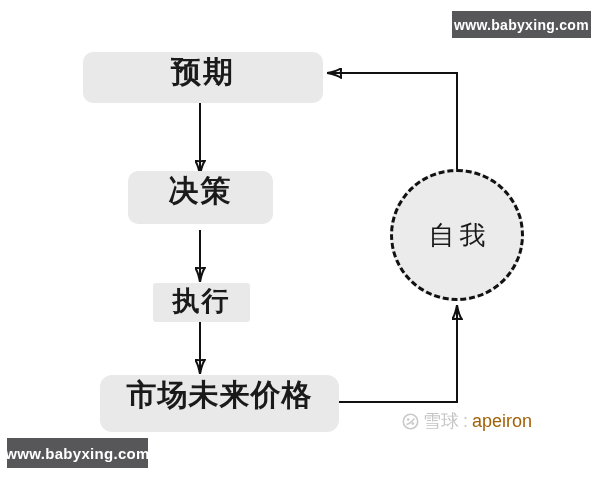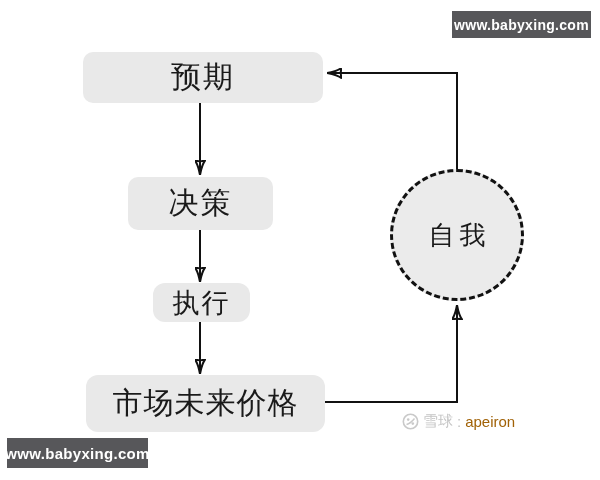--- a/index.html
+++ b/index.html
@@ -31,30 +31,31 @@
   }
   .wm-top-right { left: 452px; top: 11px;  width: 139px; height: 27px; }
   .wm-bottom-left { left: 7px; top: 438px; width: 141px; height: 30px; font-size: 15px; }
 
   
   .node {
     position: absolute;
     background: #e9e9e9;
     color: #1a1a1a;
     display: flex;
-    align-items: center;
+    align-items: flex-start;
     justify-content: center;
     border-radius: 10px;
     font-size: 30px;
     letter-spacing: 2px;
+    font-weight: bold;
   }
   .node-expectation { left: 83px;  top: 52px;  width: 240px; height: 51px; }
-  .node-decision    { left: 128px; top: 177px; width: 145px; height: 53px; }
-  .node-execution   { left: 153px; top: 283px; width: 97px;  height: 39px; font-size: 27px; border-radius: 12px; }
-  .node-market      { left: 86px;  top: 375px; width: 239px; height: 57px; border-radius: 12px; letter-spacing: 1px; }
+  .node-decision    { left: 128px; top: 171px; width: 145px; height: 53px; }
+  .node-execution   { left: 153px; top: 283px; width: 97px;  height: 39px; font-size: 27px; border-radius: 3px; }
+  .node-market      { left: 100px;  top: 375px; width: 239px; height: 57px; border-radius: 12px; letter-spacing: 1px; }
 
   
   .loop-circle {
     position: absolute;
     left: 390px; top: 169px;
     width: 134px; height: 132px;
     box-sizing: border-box;
     background: #ebebeb;
     border: 3px dashed #111111;
     border-radius: 50%;
@@ -84,21 +85,21 @@
 
   
   .brand {
     position: absolute;
     left: 402px; top: 410px;
     height: 22px;
     display: flex;
     align-items: center;
     gap: 4px;
     font-family: "Liberation Sans", sans-serif;
-    font-size: 15px;
+    font-size: 18px;
     color: #c5c5c5;
   }
   .brand .brand-user { color: #a16207; }
 </style>
 </head>
 <body>
 
 <div class="canvas">
 
   <div class="wm-bar wm-top-right">

